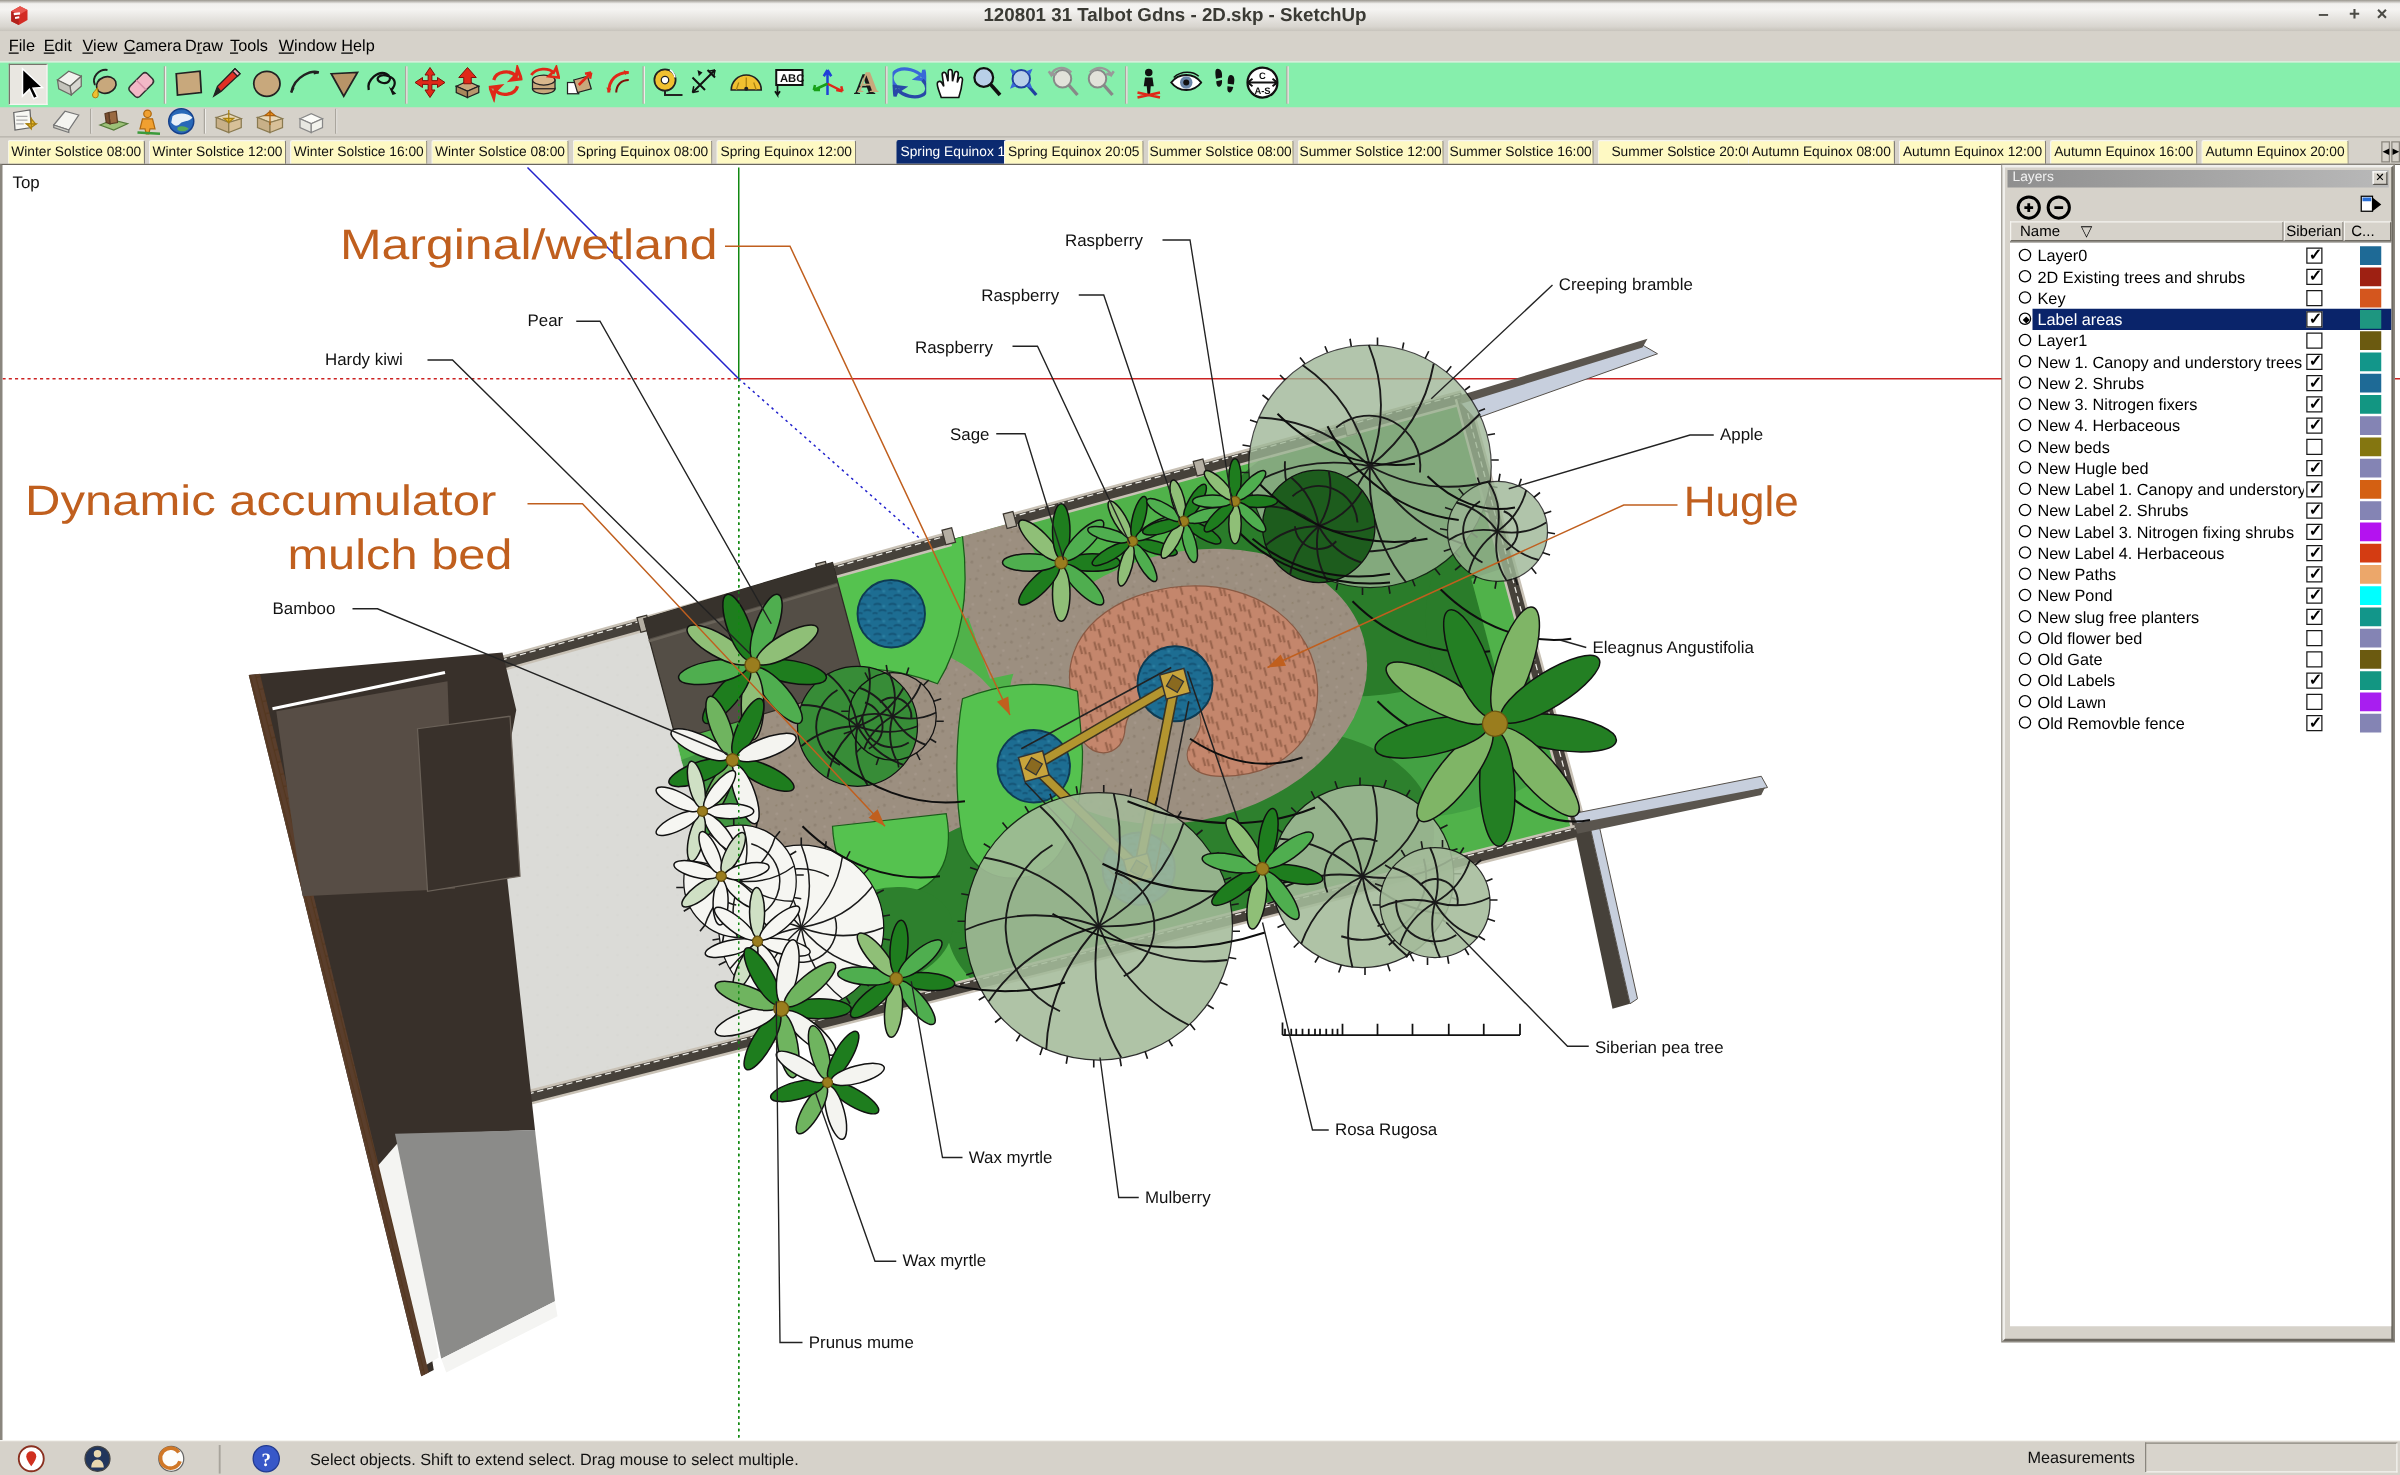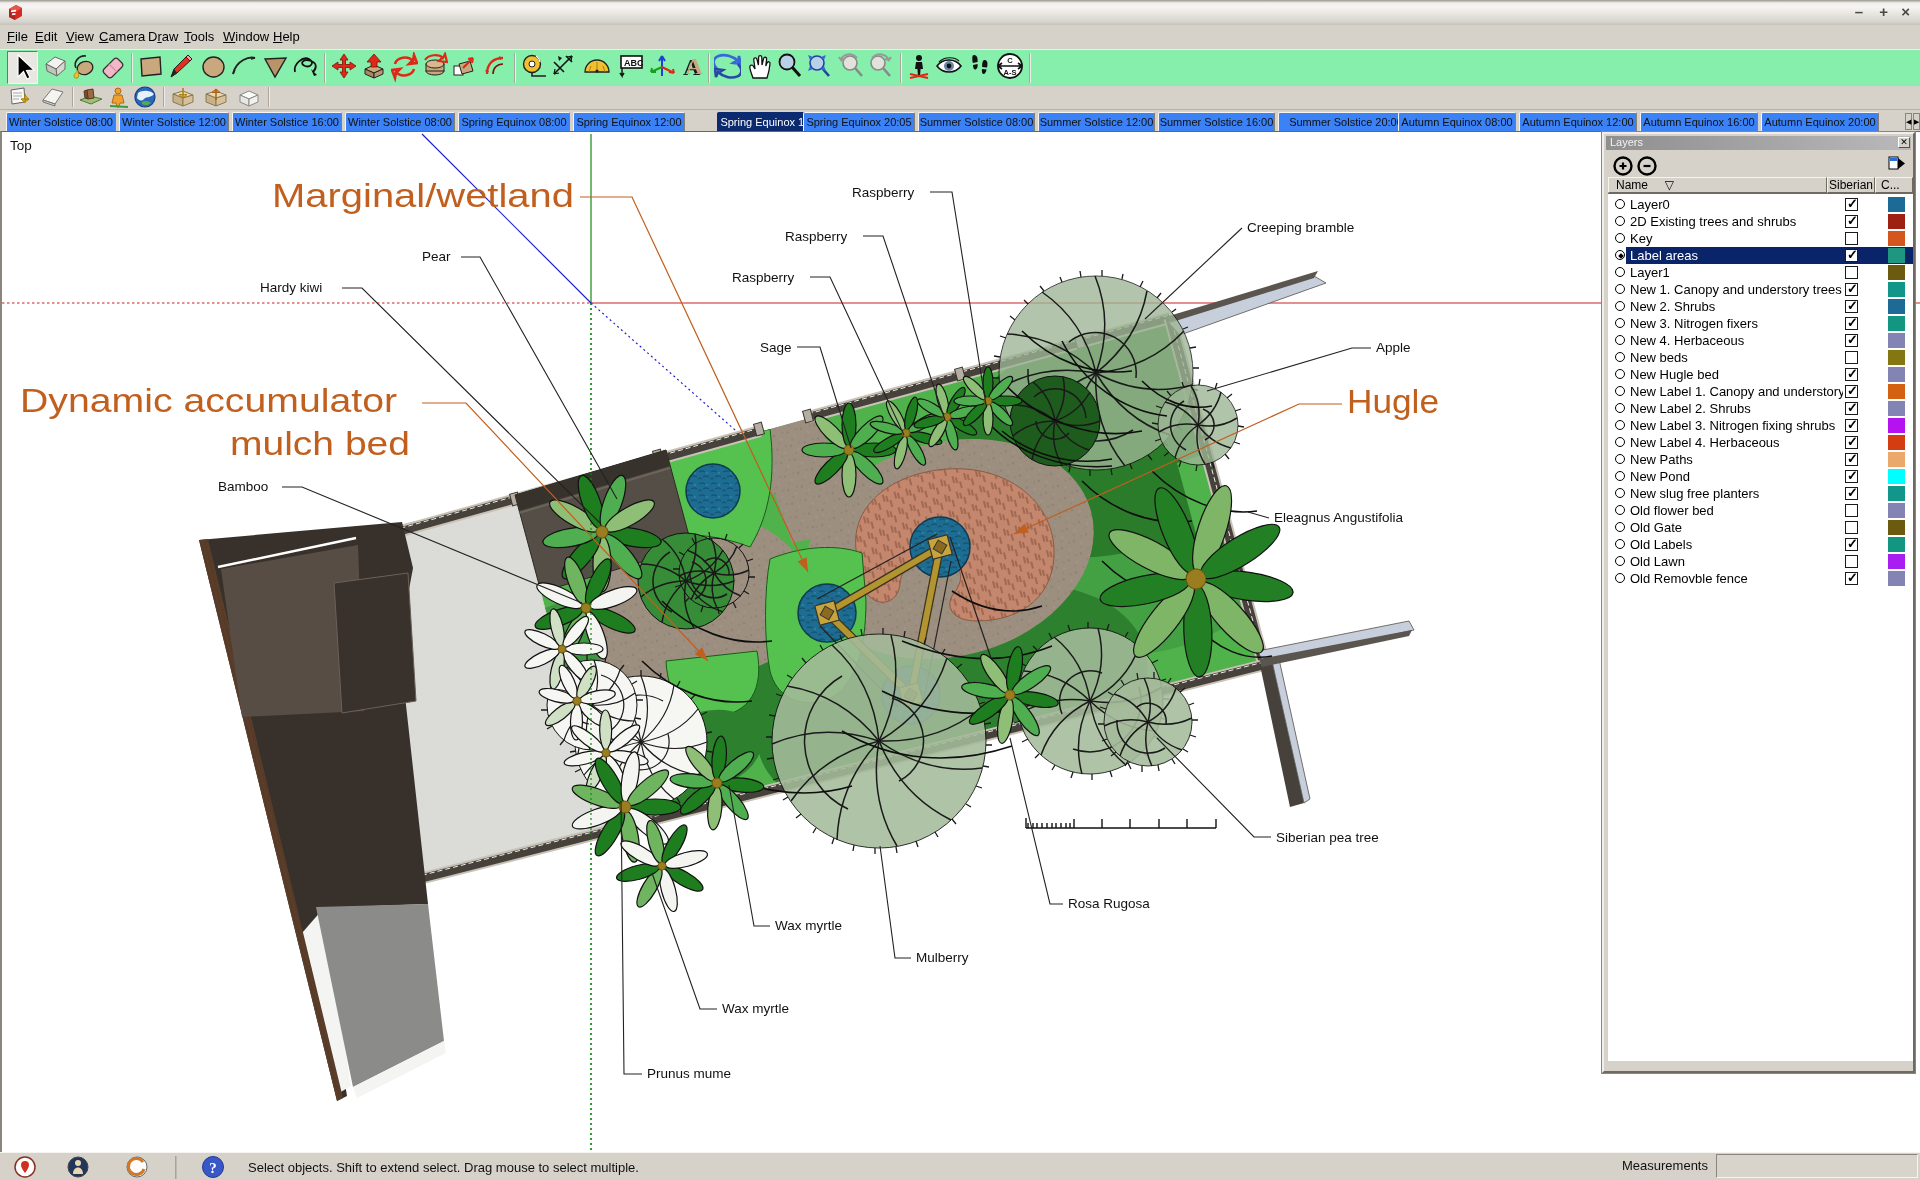--- a/index.html
+++ b/index.html
@@ -9,21 +9,21 @@
   #titletext { position:absolute; left:0; top:4px; width:1880px; text-align:center; font-size:15px; font-weight:bold; color:#3a3a34; }
   .winbtn { position:absolute; top:3px; font-size:15px; font-weight:bold; color:#4a4a44; }
   #logo { position:absolute; left:7px; top:4px; }
   #menubar { position:absolute; left:0; top:25px; width:1920px; height:24px; background:#d6d2ca; font-size:13px; color:#000;text-align:center; }
   #menubar span { position:absolute; top:4px; }
   #toolbar1 { position:absolute; left:0; top:49px; width:1920px; height:37px; background:#86efac; border-top:1px solid #efede9; }
   #toolbar2 { position:absolute; left:0; top:86px; width:1920px; height:23px; background:#d6d2ca; }
   .ticon { position:absolute; }
   .tsep { position:absolute; width:2px; background:#aaa69e; border-right:1px solid #efede9; }
   #tabs { position:absolute; left:0; top:109px; width:1920px; height:22px; background:#d6d2ca; border-top:1px solid #b5b1a9; }
-  .tab { position:absolute; top:2px; height:20px; background:#3b82f6; border:1px solid #827e76; border-bottom:none;
+  .tab { position:absolute; top:2px; height:20px; background:#fef9c3; border:1px solid #827e76; border-bottom:none;
     border-top-color:#f5f4f0; border-left-color:#f5f4f0; border-radius:2px 2px 0 0; font-size:11px; color:#111;
     text-align:center; line-height:19px; white-space:nowrap; overflow:hidden; }
   .tabsel { background:#0b2a70; color:#fff; border-color:#0b2a70; font-weight:normal; }
   #canvas { position:absolute; left:0; top:131px; width:1920px; height:1021px; background:#ffffff; border-top:1px solid #6a665e; border-left:2px solid #8a867e; }
   #statusbar { position:absolute; left:0; top:1152px; width:1920px; height:28px; background:#d6d2ca; border-top:1px solid #f5f4f0; font-size:13px; color:#111; }
   #measure { position:absolute; left:1622px; top:1158px; font-size:13px; color:#111; }
   #measbox { position:absolute; left:1716px; top:1154px; width:202px; height:24px; border:1px solid #8a867e; border-bottom-color:#f5f4f0; border-right-color:#f5f4f0; background:#d8d4cc; }
   
   #layers { position:absolute; left:1602px; top:132px; width:313px; height:941px; background:#d6d2ca;
     border:2px solid; border-color:#f0efec #6e6a62 #6e6a62 #f0efec; box-shadow:0 0 0 1px #8a867e; }
@@ -47,20 +47,21 @@
 <body>
 
 <div id="titlebar">
   <svg id="logo" width="17" height="17" viewBox="0 0 17 17">
     <path d="M2 5 L9 1 L15 4 L15 12 L8 16 L2 13 Z" fill="#d32b24"></path>
     <path d="M2 5 L9 1 L15 4 L8 8 Z" fill="#e8554e"></path>
     <path d="M8 8 L8 16 L2 13 L2 5 Z" fill="#b2221c"></path>
     <rect x="4" y="6.2" width="5" height="1.8" fill="#fff" transform="rotate(-8 6 7)"></rect>
     <rect x="5" y="9.4" width="3.4" height="1.6" fill="#fff" transform="rotate(-8 6 10)"></rect>
   </svg>
+  <div id="titletext">120801 31 Talbot Gdns - 2D.skp - SketchUp</div>
   <div class="winbtn" style="right:57px;">–</div>
   <div class="winbtn" style="right:32px;">+</div>
   <div class="winbtn" style="right:10px;">×</div>
 </div>
 
 <div id="menubar">
   <span style="left:7px"><u>F</u>ile</span>
   <span style="left:35px"><u>E</u>dit</span>
   <span style="left:66px"><u>V</u>iew</span>
   <span style="left:99px"><u>C</u>amera</span>

